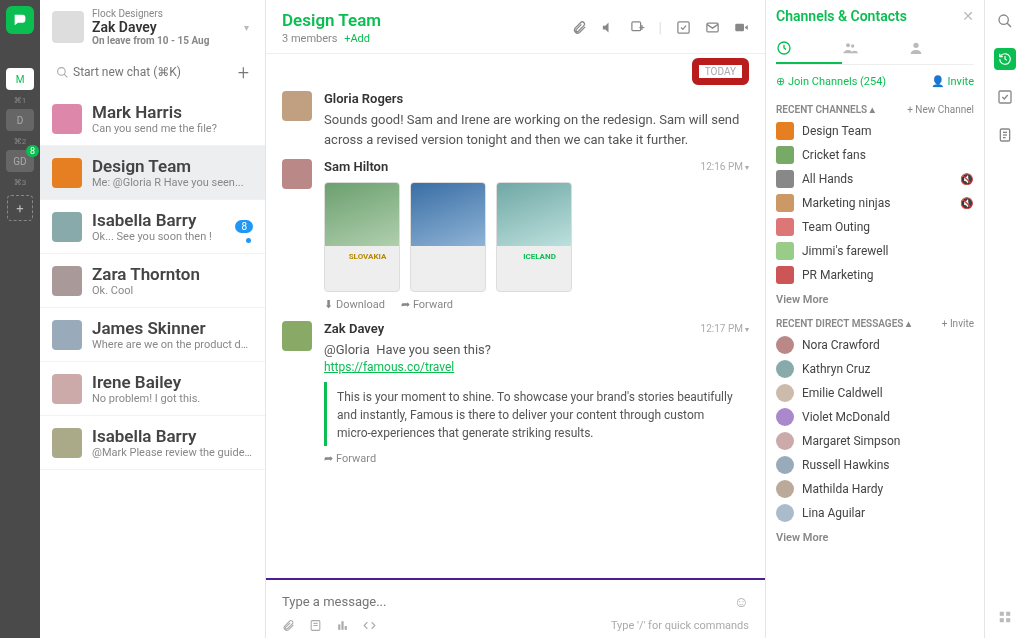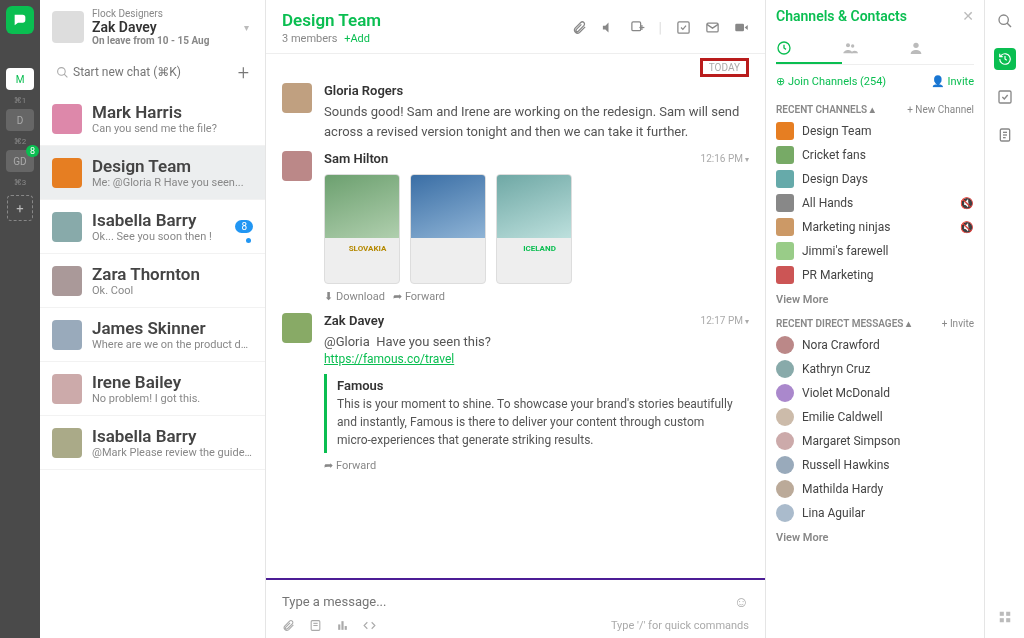--- a/index.html
+++ b/index.html
@@ -38,36 +38,36 @@
   .conv .cdot { width:5px; height:5px; border-radius:50%; background:#2196f3; position:absolute; right:14px; bottom:10px; }
   
   .main { flex:1; display:flex; flex-direction:column; border-right:1px solid #e5e5e5; }
   .chat-head { display:flex; align-items:center; padding:10px 16px 8px; border-bottom:1px solid #eee; }
   .chat-head .title { font-size:17px; font-weight:600; color:#0abe51; }
   .chat-head .meta { font-size:11px; color:#888; margin-top:2px; }
   .chat-head .meta .add { color:#0abe51; cursor:pointer; margin-left:4px; }
   .chat-head .icons { margin-left:auto; display:flex; gap:14px; color:#888; font-size:14px; }
   .chat-head .icons span { cursor:pointer; }
   .chat-body { flex:1; overflow:hidden; padding:4px 16px 8px; position:relative; }
-  .today { text-align:right; font-size:10px; color:#aaa; border:3px solid #b91c1c; border-radius:0; padding:1px 6px; float:right; margin-bottom:6px; }
+  .today { text-align:right; font-size:10px; color:#aaa; border:7px solid #b91c1c; border-radius:6px; padding:1px 6px; float:right; margin-bottom:6px; }
   .msg { display:flex; margin:10px 0; clear:both; }
   .msg .mav { width:30px; height:30px; border-radius:4px; background:#c0a080; margin-right:12px; flex-shrink:0; }
   .msg .mbody { flex:1; }
   .msg .mname { font-weight:600; font-size:13px; color:#333; }
   .msg .mtext { font-size:13px; color:#555; margin-top:4px; line-height:1.5; }
   .msg .mtime { float:right; font-size:10px; color:#aaa; margin-top:2px; }
   .msg .mtime::after { content:" ▾"; font-size:8px; }
   .attach-row { display:flex; gap:10px; margin-top:8px; }
   .poster { width:76px; height:110px; border-radius:4px; border:1px solid #ddd; overflow:hidden; position:relative; background:#eee; }
   .poster .img { height:58%; background:linear-gradient(160deg,#6ca06f,#b0cfae); }
   .poster.p2 .img { background:linear-gradient(160deg,#3a6ea5,#8fb4d6); }
   .poster.p3 .img { background:linear-gradient(160deg,#6fa8a5,#bde0dd); }
   .poster .ptitle { text-align:center; font-size:8px; font-weight:700; color:#b58900; margin-top:6px;padding-left:11px; }
   .poster .ptitle.grn { color:#0abe51; }
-  .mactions { margin-top:6px; font-size:11px; color:#888; display:flex; gap:8px; }
+  .mactions { margin-top:6px; font-size:11px; color:#888; display:flex; gap:16px; }
   .mactions span { cursor:pointer; }
   .mention { color:#555; }
   .mlink { color:#0abe51; text-decoration:underline; font-size:12px; cursor:pointer; }
   .preview { border-left:3px solid #0abe51; margin-top:8px; padding:4px 10px; }
   .preview .ptl { font-weight:600; font-size:13px; }
   .preview .pd { font-size:12px; color:#555; line-height:1.5; margin-top:2px; }
   .compose { border-top:2px solid #4c1d95; padding:8px 16px 6px; }
   .compose-row1 { display:flex; align-items:center; }
   .compose-row1 input { flex:1; border:none; outline:none; font-size:13px; color:#666; padding:6px 0; }
   .compose-row1 .emoji { color:#aaa; cursor:pointer; font-size:15px; }
@@ -296,21 +296,20 @@
         <div class="mav" style="background:#8a6"></div>
         <div class="mbody">
           <div class="mtime">12:17 PM</div>
           <div class="mname">Zak Davey</div>
           <div class="mtext">
             <span class="mention">@Gloria</span>
             &nbsp;<span>Have you seen this?</span>
           </div>
           <div class="mlink">https://famous.co/travel</div>
           <div class="preview">
-            <div class="ptl">Famous</div>
             <div class="pd">This is your moment to shine. To showcase your brand's stories beautifully and instantly, Famous is there to deliver your content through custom micro-experiences that generate striking results.</div>
           </div>
           <div class="mactions">
             <span>➦ <span>Forward</span></span>
           </div>
         </div>
       </div>
     </div>
 
     <div class="compose">
@@ -388,34 +387,34 @@
     <div id="rchannels">
         <div class="ritem">
           <div class="rav" style="background:#e67e22"></div>
   <span>Design Team</span>
   </div>
         <div class="ritem">
           <div class="rav" style="background:#7a6"></div>
   <span>Cricket fans</span>
   </div>
         <div class="ritem">
-          <div class="rav" style="background:#6aa"></div>
-  <span>Design Days</span>
-  </div>
-        <div class="ritem">
           <div class="rav" style="background:#888"></div>
   <span>All Hands</span>
   <span class="mute">🔇</span>
         </div>
         <div class="ritem">
           <div class="rav" style="background:#c96"></div>
   <span>Marketing ninjas</span>
   <span class="mute">🔇</span>
         </div>
         <div class="ritem">
+          <div class="rav" style="background:#d77"></div>
+  <span>Team Outing</span>
+  </div>
+        <div class="ritem">
           <div class="rav" style="background:#9c8"></div>
   <span>Jimmi's farewell</span>
   </div>
         <div class="ritem">
           <div class="rav" style="background:#c55"></div>
   <span>PR Marketing</span>
   </div>
       </div>
     <div class="viewmore">View More</div>
 
@@ -426,26 +425,26 @@
     <div id="rdms">
         <div class="ritem">
           <div class="rav" style="border-radius:50%;background:#b88"></div>
   <span>Nora Crawford</span>
         </div>
         <div class="ritem">
           <div class="rav" style="border-radius:50%;background:#8aa"></div>
   <span>Kathryn Cruz</span>
         </div>
         <div class="ritem">
+          <div class="rav" style="border-radius:50%;background:#cba"></div>
+  <span>Emilie Caldwell</span>
+        </div>
+        <div class="ritem">
           <div class="rav" style="border-radius:50%;background:#a8c"></div>
   <span>Violet McDonald</span>
-        </div>
-        <div class="ritem">
-          <div class="rav" style="border-radius:50%;background:#cba"></div>
-  <span>Emilie Caldwell</span>
         </div>
         <div class="ritem">
           <div class="rav" style="border-radius:50%;background:#caa"></div>
   <span>Margaret Simpson</span>
         </div>
         <div class="ritem">
           <div class="rav" style="border-radius:50%;background:#9ab"></div>
   <span>Russell Hawkins</span>
         </div>
         <div class="ritem">

